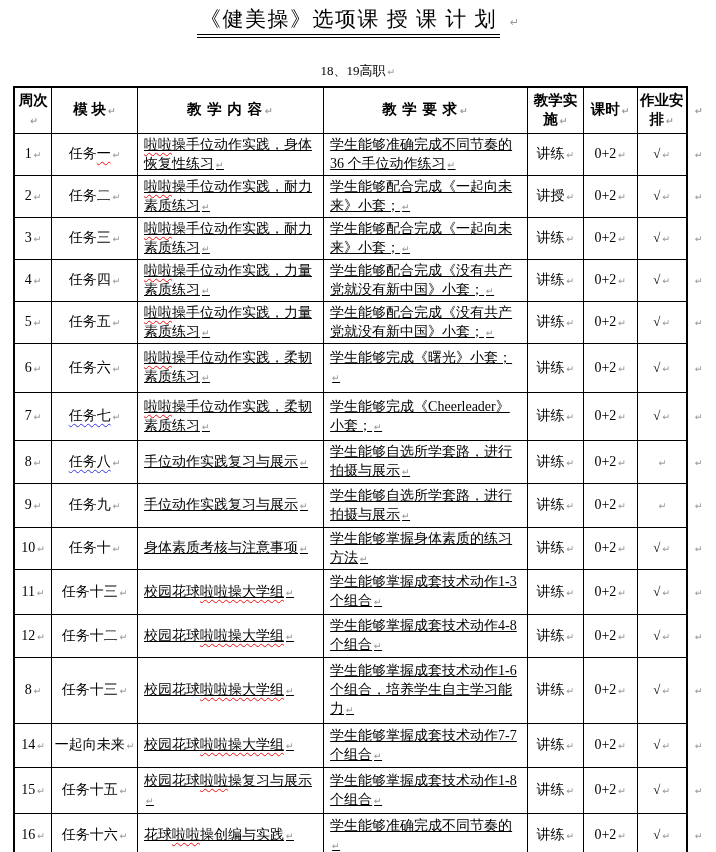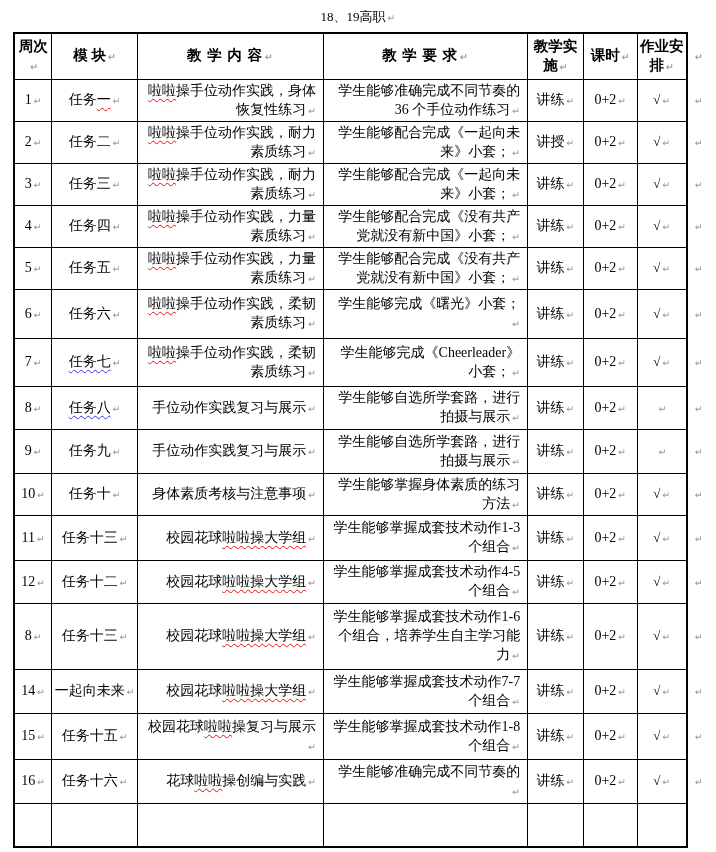--- a/index.html
+++ b/index.html
@@ -8,34 +8,34 @@
     font-family:"Liberation Serif","DejaVu Serif",serif;
     color:#000;
   }
   .page { position:relative; width:716px; height:852px; }
 
   .title-line { text-align:center; padding-top:5px; white-space:nowrap; }
   .doc-title {
     display:inline-block; font-size:21px; letter-spacing:1.5px;
     border-bottom:4px double #000; padding:0 3px 1px 3px;
   }
-  .subtitle-line { text-align:center; font-size:13px; margin-top:8px; }
+  .subtitle-line { text-align:center; font-size:13px; margin-top:24px; }
 
   table {
     border-collapse:collapse; table-layout:fixed;
     margin:6px 0 0 13px;
   }
   th, td {
     border:1px solid #000; font-size:14px; line-height:19px;
     vertical-align:middle; overflow:hidden; padding:0;
     font-weight:normal; word-break:break-all;
   }
   th { font-weight:bold; font-size:14.5px; }
   td.c, th { text-align:center; }
-  td.l { text-align:right; padding:1px 7px 1px 6px; }
+  td.l { text-align:left; padding:1px 7px 1px 6px;text-decoration:underline; }
   th.sp { letter-spacing:1px; }
 
   
   .col1 { border-left-width:2px;margin-top:12px; }
   thead th.inb { border-top-width:2px; }
   tr.last td.inb { border-bottom-width:2px; }
   .hw { border-right-width:2px;text-align:center; }
 
   td.mk, th.mk { border:none; text-align:left; padding-left:5px; }
 
@@ -49,20 +49,23 @@
   .wred  { text-decoration:underline wavy #ef1010; text-decoration-thickness:1px; text-underline-offset:3px; text-decoration-skip-ink:none; }
   .wblue { text-decoration:underline wavy #3535e8; text-decoration-thickness:1px; text-underline-offset:3px; text-decoration-skip-ink:none; }
 
   .chk { font-size:13px; }
 </style>
 </head>
 <body>
 
 <div class="page">
 
+  <div class="title-line">
+    <span class="doc-title">《健美操》选项课  授 课 计 划</span><span class="title-mark eoc-auto">↵</span>
+  </div>
 
   <div class="subtitle-line">
     <span>18、19高职</span><span class="eoc eoc-auto">↵</span>
   </div>
 
   <table>
     <colgroup>
       <col style="width:38px">
         <col style="width:86px">
         <col style="width:187px">
@@ -192,21 +195,21 @@
           <td class="l inb"><span>学生能够掌握成套技术动作1-3 个组合</span><span class="eoc">↵</span></td>
           <td class="c inb"><span>讲练</span><span class="eoc">↵</span></td>
           <td class="c inb"><span>0+2</span><span class="eoc">↵</span></td>
           <td class="c inb hw"><span class="chk">√</span><span class="eoc">↵</span></td>
           <td class="mk"><span class="eoc">↵</span></td>
         </tr>
         <tr style="height: 43px;">
           <td class="c col1 inb"><span>12</span><span class="eoc">↵</span></td>
           <td class="c inb"><span>任务十二</span><span class="eoc">↵</span></td>
           <td class="l inb"><span>校园花球</span><span class="wred">啦啦操大学组</span><span class="eoc">↵</span></td>
-          <td class="l inb"><span>学生能够掌握成套技术动作4-5 个组合</span><span class="eoc">↵</span></td>
+          <td class="l inb"><span>学生能够掌握成套技术动作4-8 个组合</span><span class="eoc">↵</span></td>
           <td class="c inb"><span>讲练</span><span class="eoc">↵</span></td>
           <td class="c inb"><span>0+2</span><span class="eoc">↵</span></td>
           <td class="c inb hw"><span class="chk">√</span><span class="eoc">↵</span></td>
           <td class="mk"><span class="eoc">↵</span></td>
         </tr>
         <tr style="height: 66px;">
           <td class="c col1 inb"><span>8</span><span class="eoc">↵</span></td>
           <td class="c inb"><span>任务十三</span><span class="eoc">↵</span></td>
           <td class="l inb"><span>校园花球</span><span class="wred">啦啦操大学组</span><span class="eoc">↵</span></td>
           <td class="l inb"><span>学生能够掌握成套技术动作1-6 个组合，培养学生自主学习能力</span><span class="eoc">↵</span></td>

